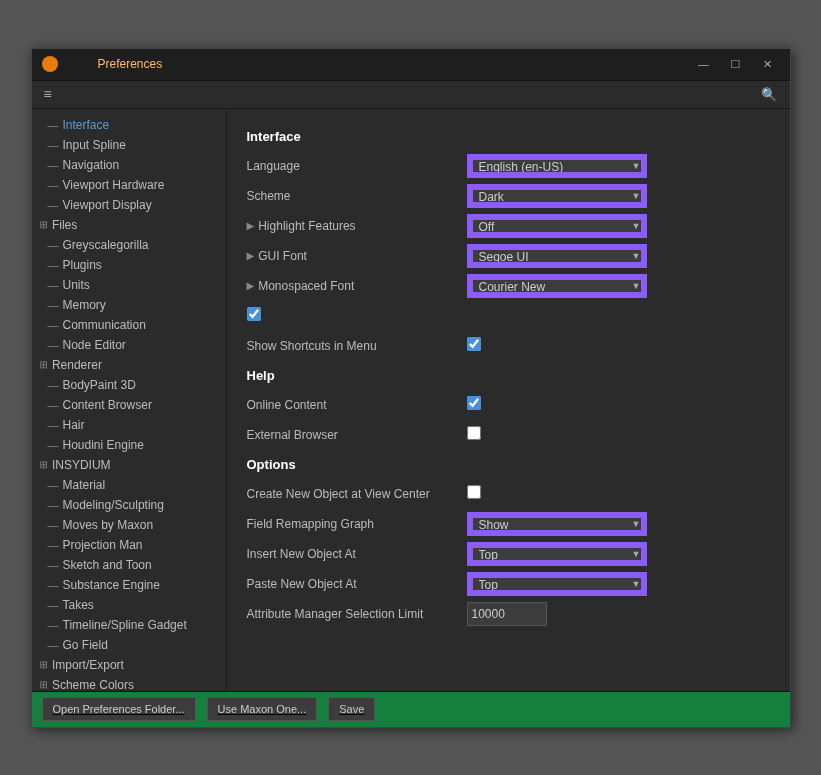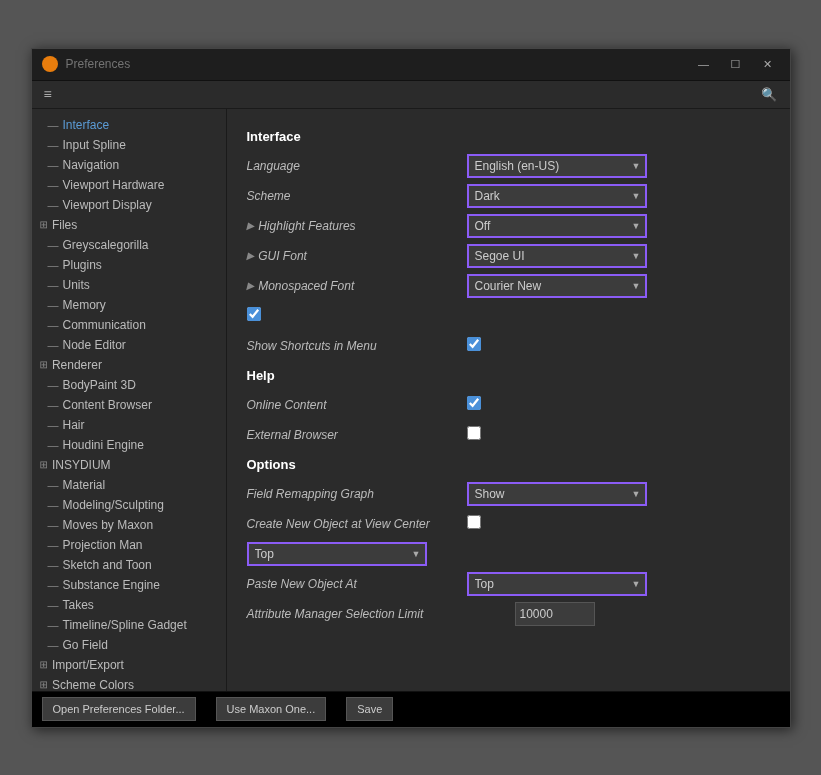--- a/index.html
+++ b/index.html
@@ -32,23 +32,24 @@
     }
     .titlebar-icon {
       width: 16px;
       height: 16px;
       background: #e87d0d;
       border-radius: 50%;
       margin-right: 8px;
       flex-shrink: 0;
     }
     .titlebar-title {
-      color: #737373;
+      color: #fdba74;
       font-size: 12px;
       flex: 1;
+      margin-left: 32px;
     }
     .titlebar-controls {
       display: flex;
       gap: 8px;
     }
     .titlebar-btn {
       width: 24px;
       height: 20px;
       background: transparent;
       border: none;
@@ -145,36 +146,35 @@
       min-height: 24px;
     }
     .setting-label {
       width: 220px;
       flex-shrink: 0;
       color: #bbb;
       font-size: 12px;
       display: flex;
       align-items: center;
       gap: 4px;
-      font-style: italic;
     }
     .setting-label .arrow {
       color: #888;
       font-size: 10px;
     }
     .setting-control {
       flex: 1;
     }
     .dropdown-wrapper {
       position: relative;
       display: inline-block;
     }
     .dropdown-wrapper select {
       background: #3c3c3c;
-      border: 2px solid #8b5cf6;
+      border: 6px solid #8b5cf6;
       color: #ccc;
       font-size: 12px;
       height: 24px;
       width: 180px;
       padding: 0 6px;
       cursor: pointer;
       appearance: none;
       -webkit-appearance: none;
       outline: none;
     }
@@ -196,34 +196,34 @@
     }
     .number-input {
       background: #3c3c3c;
       border: 1px solid #555;
       color: #ccc;
       font-size: 12px;
       height: 24px;
       width: 80px;
       padding: 0 4px;
       outline: none;
-      margin-left: 48px;
     }
     .section-divider {
       margin: 10px 0;
     }
     .bottom-bar {
-      background: #000000;
+      background: #15803d;
       height: 36px;
       display: flex;
       align-items: center;
       padding: 0 10px;
-      gap: 20px;
+      gap: 11px;
       border-top: 1px solid #111;
       flex-shrink: 0;
+      text-decoration: underline;
     }
     .bottom-btn {
       background: #3c3c3c;
       border: 1px solid #555;
       color: #ccc;
       font-size: 11px;
       height: 24px;
       padding: 0 10px;
       cursor: pointer;
     }
@@ -471,39 +471,40 @@
         <div class="setting-label">External Browser</div>
         <div class="setting-control">
           <input type="checkbox" class="checkbox-input" style="">
         </div>
       </div>
 
       <div class="section-divider"></div>
       <div class="section-title">Options</div>
 
       <div class="setting-row">
+        <div class="setting-label">Create New Object at View Center</div>
+        <div class="setting-control">
+          <input type="checkbox" class="checkbox-input" style="">
+        </div>
+      </div>
+
+      <div class="setting-row">
         <div class="setting-label">Field Remapping Graph</div>
         <div class="setting-control">
           <div class="dropdown-wrapper">
             <select>
               <option>Show</option>
               <option>Hide</option>
             </select>
           </div>
         </div>
       </div>
 
       <div class="setting-row">
-        <div class="setting-label">Create New Object at View Center</div>
-        <div class="setting-control">
-          <input type="checkbox" class="checkbox-input" style="">
-        </div>
-      </div>
-
-      <div class="setting-row">
+        <div class="setting-label">Insert New Object At</div>
         <div class="setting-control">
           <div class="dropdown-wrapper">
             <select>
               <option>Top</option>
               <option>Bottom</option>
               <option>Sort</option>
             </select>
           </div>
         </div>
       </div>

